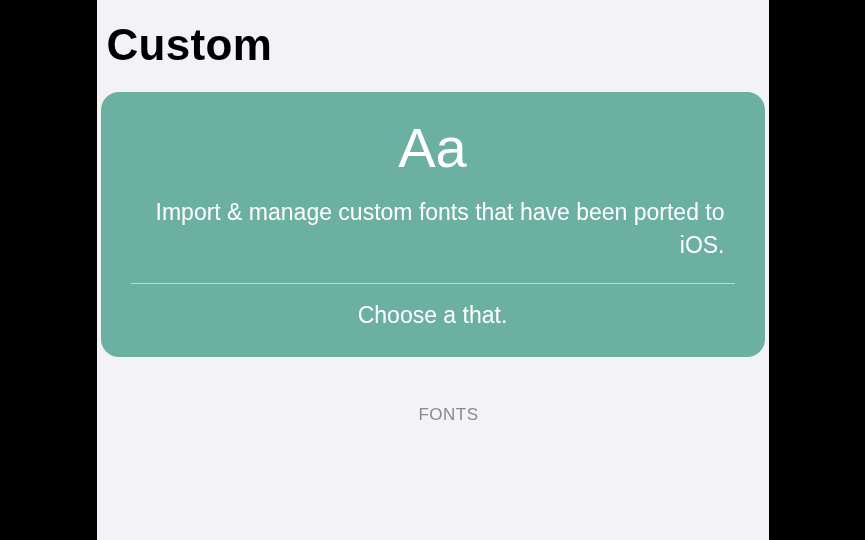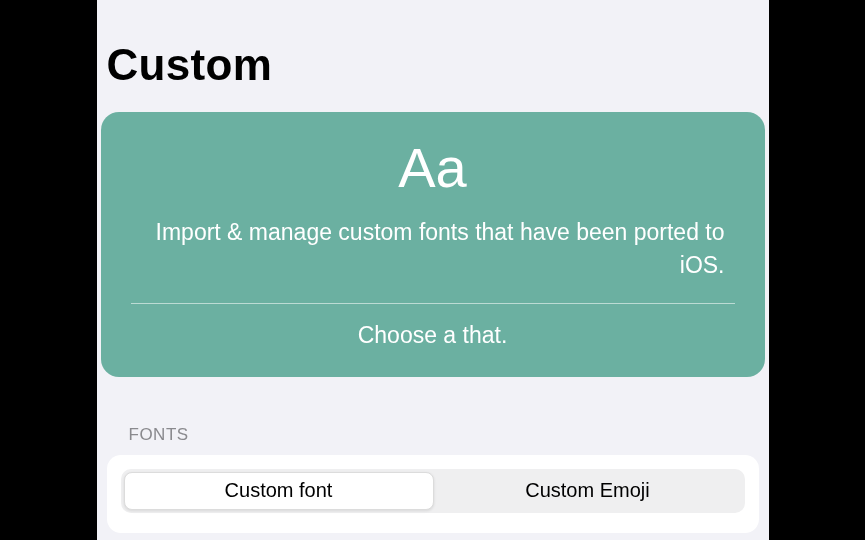--- a/index.html
+++ b/index.html
@@ -9,21 +9,21 @@
       background: #000;
       font-family: -apple-system, BlinkMacSystemFont, "Segoe UI", Helvetica, Arial, sans-serif;
       overflow: hidden;
       display: flex;
       justify-content: center;
     }
     .page {
       width: 672px;
       height: 540px;
       background: #f2f2f7;
-      padding: 40px 0 0 0;
+      padding: 20px 0 0 0;
       overflow: hidden;
     }
     .title {
       font-size: 44px;
       font-weight: 700;
       color: #000;
       letter-spacing: 0.3px;
       padding-left: 10px;
       margin-bottom: 22px;
     }
@@ -58,20 +58,21 @@
       font-weight: 500;
     }
     .section-header {
       font-size: 17px;
       color: #8a8a8e;
       letter-spacing: 0.5px;
       padding-left: 32px;
       margin-top: 48px;
       margin-bottom: 10px;
       font-weight: 400;
+      text-align: center;
     }
     .card {
       background: #fff;
       border-radius: 14px;
       margin: 0 10px;
       padding: 14px 14px 20px 14px;
     }
     .segmented {
       display: flex;
       background: #efeff0;
@@ -105,19 +106,13 @@
 
   <div class="hero">
     <div class="hero-aa">Aa</div>
     <div class="hero-desc">Import &amp; manage custom fonts that have been ported to iOS.</div>
     <hr class="hero-divider">
     <div class="hero-choose">Choose a that.</div>
   </div>
 
   <div class="section-header">FONTS</div>
 
-  <div class="card">
-    <div class="segmented">
-      <div class="segment selected">Custom font</div>
-      <div class="segment">Custom Emoji</div>
-    </div>
-  </div>
 </div>
 
 </body></html>

